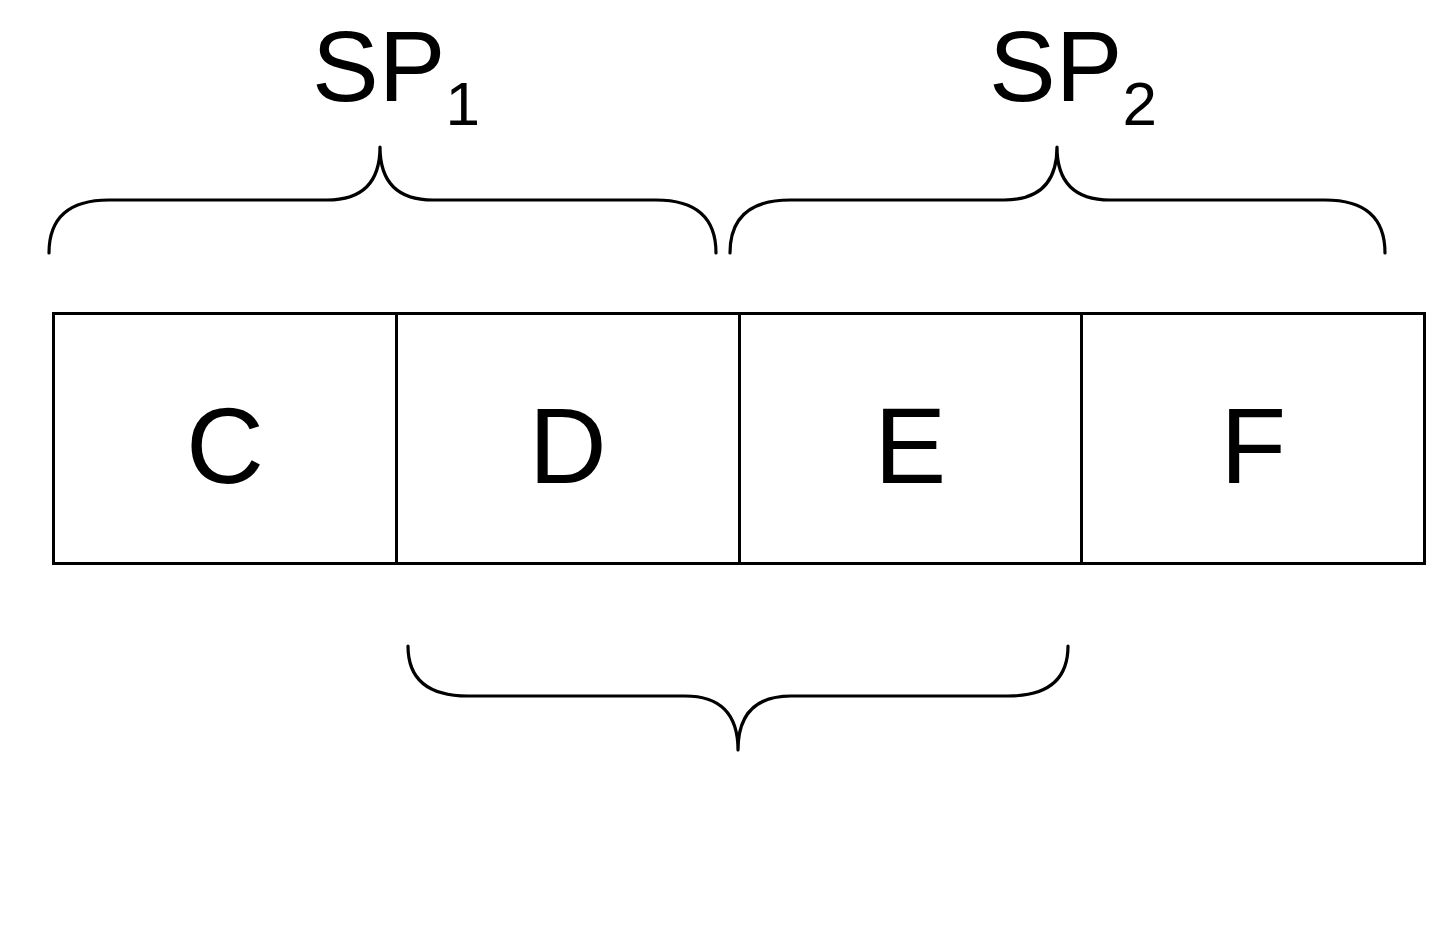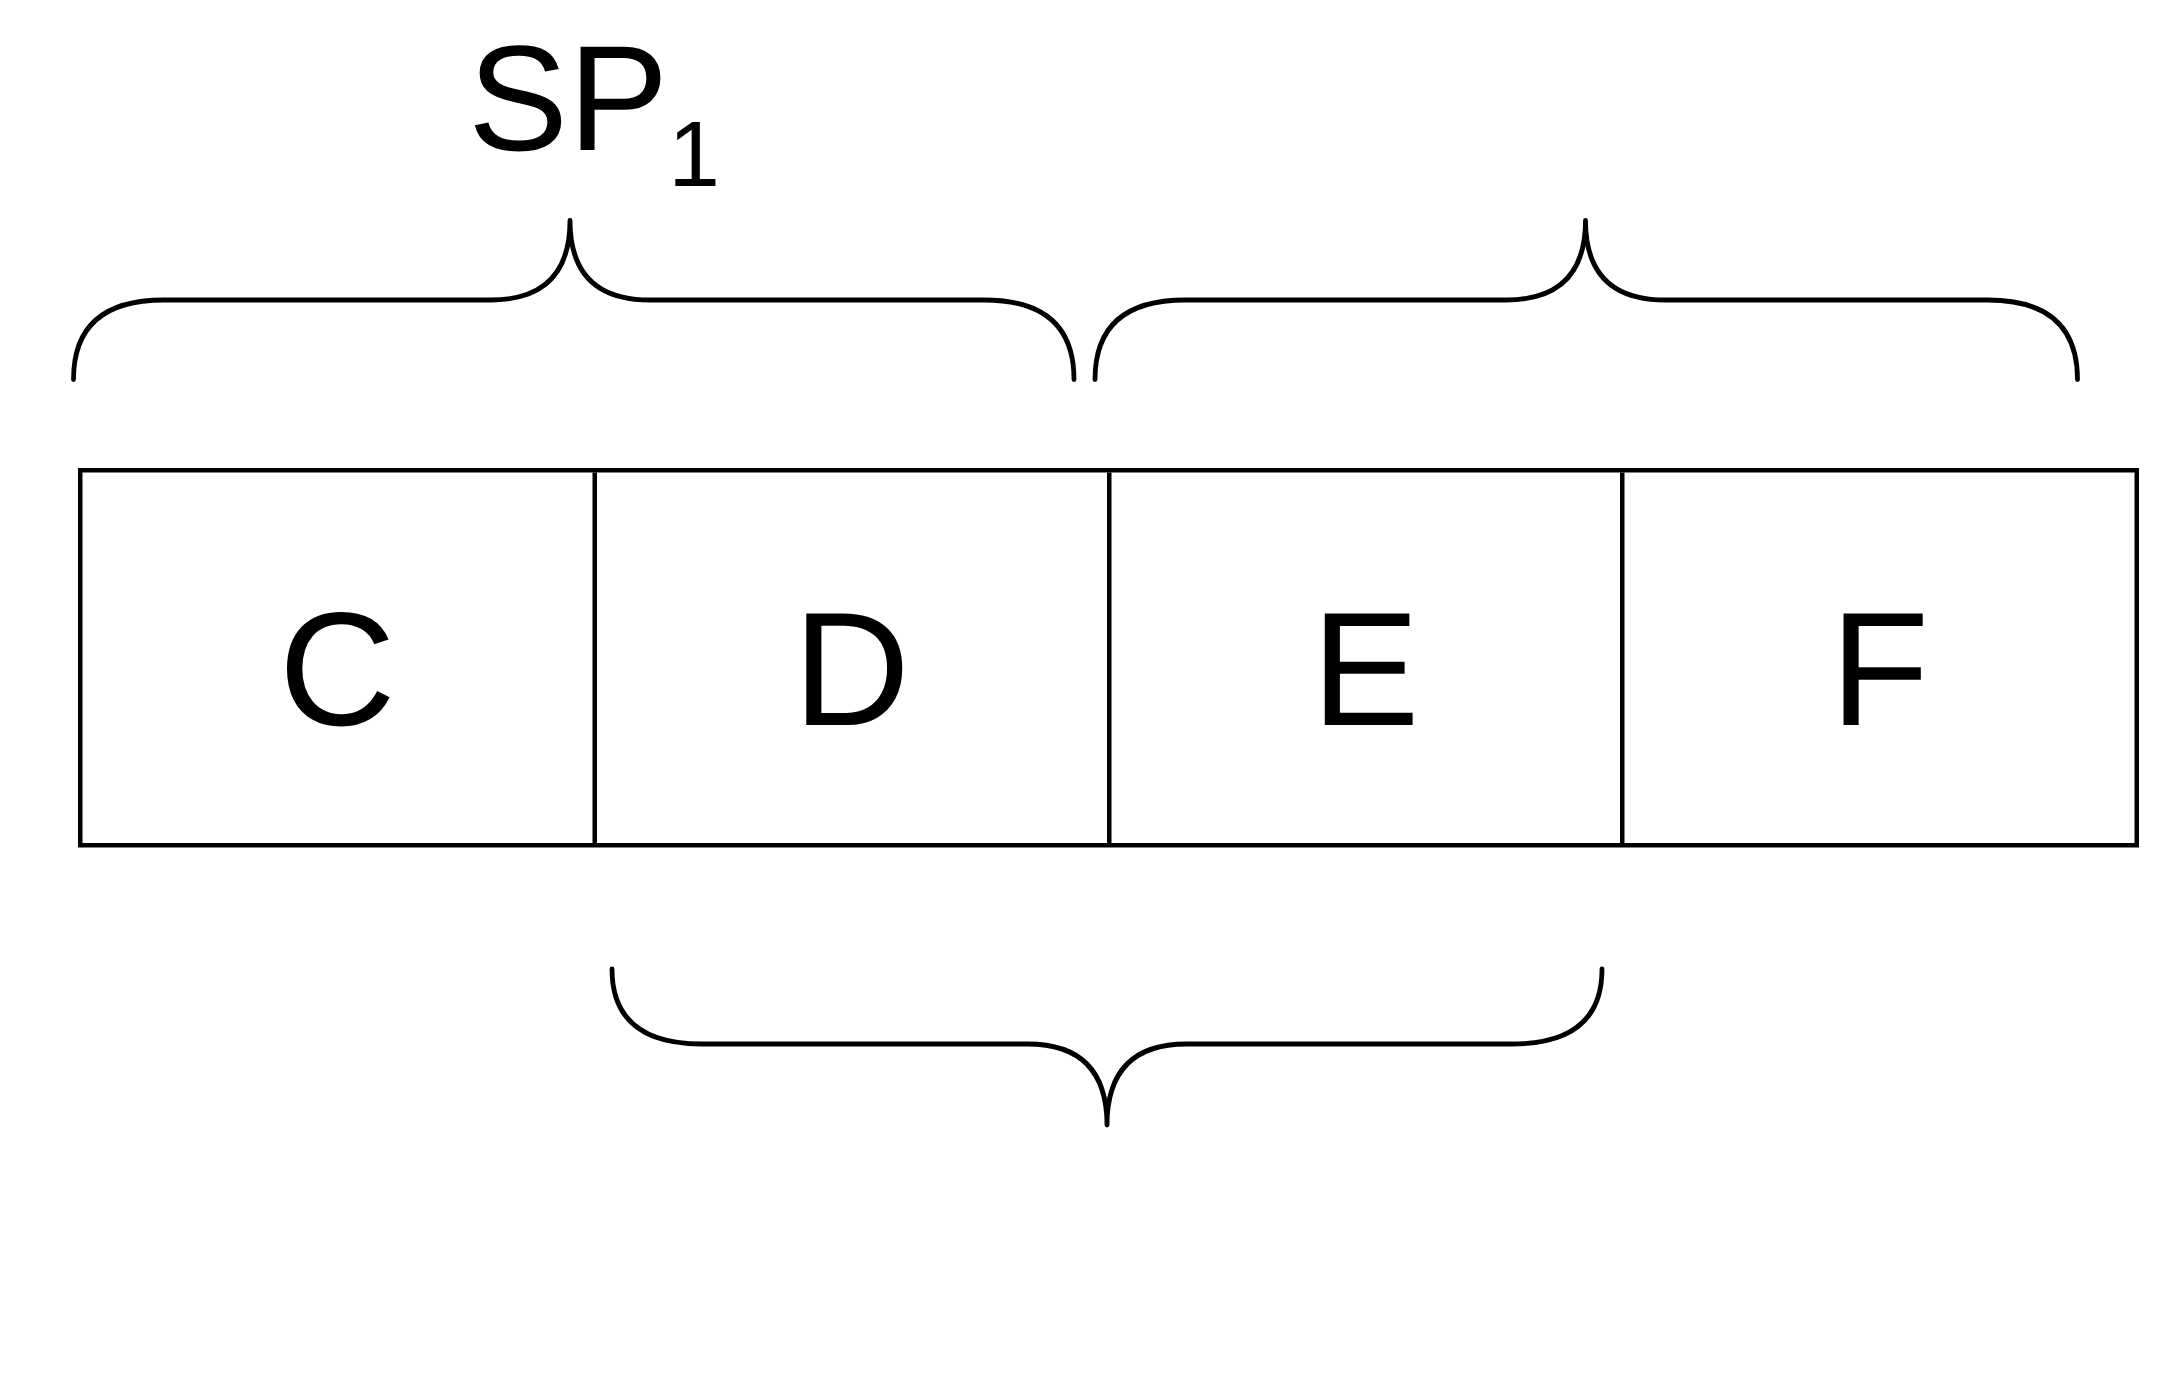--- a/index.html
+++ b/index.html
@@ -82,20 +82,21 @@
 <div class="stage">
 
   <svg class="brace-layer" viewBox="0 0 1446 926" xmlns="http://www.w3.org/2000/svg">
     <path d="M 49 253 Q 49 200 109 200 L 327 200 Q 380 200 380 147 Q 380 200 433 200 L 656 200 Q 716 200 716 253"></path>
     <path d="M 730 253 Q 730 200 790 200 L 1004 200 Q 1057 200 1057 147 Q 1057 200 1110 200 L 1325 200 Q 1385 200 1385 253"></path>
     <path d="M 408 646 Q 408 696 468 696 L 685 696 Q 738 696 738 750 Q 738 696 791 696 L 1008 696 Q 1068 696 1068 646"></path>
   </svg>
 
   <div class="sp-label sp1"><span>SP</span><span class="sub">1</span></div>
 
+  <div class="sp-label sp2"><span>SP</span><span class="sub">2</span></div>
 
   <div class="cell-row">
     <div class="cell">C</div>
     <div class="cell">D</div>
     <div class="cell">E</div>
     <div class="cell">F</div>
   </div>
 
 
 </div>

